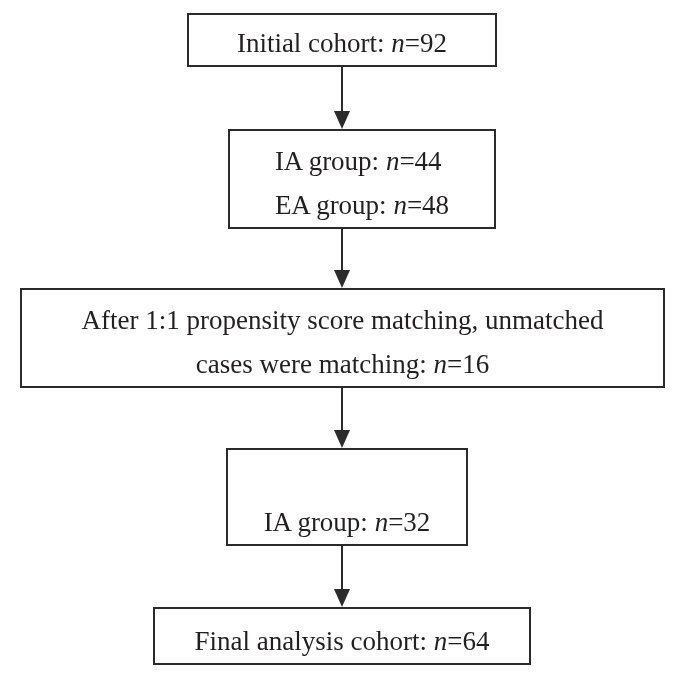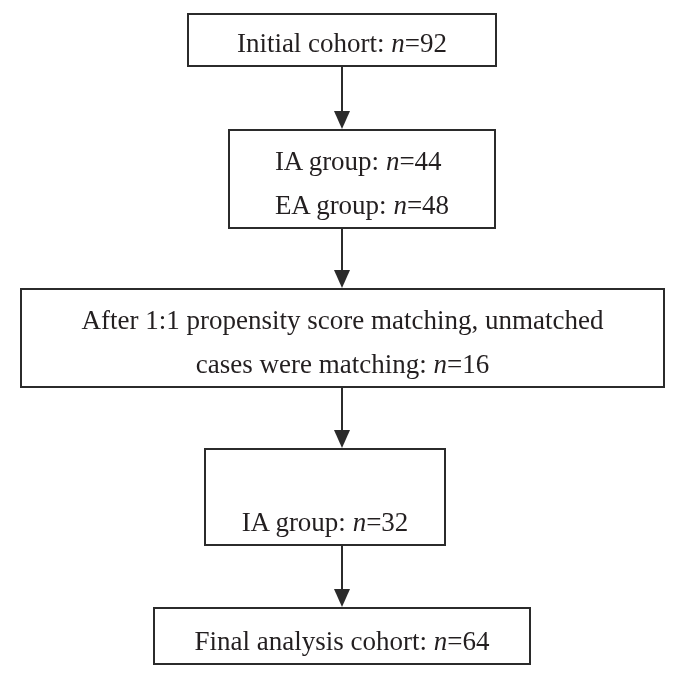--- a/index.html
+++ b/index.html
@@ -42,21 +42,21 @@
   .arrow .head {
     width: 0;
     height: 0;
     border-left: 8.5px solid transparent;
     border-right: 8.5px solid transparent;
     border-top: 18px solid var(--border, #2b2b2b);
   }
   .box-1 { left: 187px; top: 13px;  width: 310px; height: 54px;  }
   .box-2 { left: 228px; top: 129px; width: 268px; height: 100px; }
   .box-3 { left: 20px;  top: 288px; width: 645px; height: 100px; }
-  .box-4 { left: 204px; top: 448px; width: 242px; height: 98px;  }
+  .box-4 { left: 226px; top: 448px; width: 242px; height: 98px;  }
   .box-5 { left: 153px; top: 607px; width: 378px; height: 58px;  }
   .arrow-1 { left: 333.5px; top: 67px;  height: 62px; }
   .arrow-2 { left: 333.5px; top: 229px; height: 59px; }
   .arrow-3 { left: 333.5px; top: 388px; height: 60px; }
   .arrow-4 { left: 333.5px; top: 546px; height: 61px; }
 </style>
 </head>
 <body>
 
 <div class="canvas">

